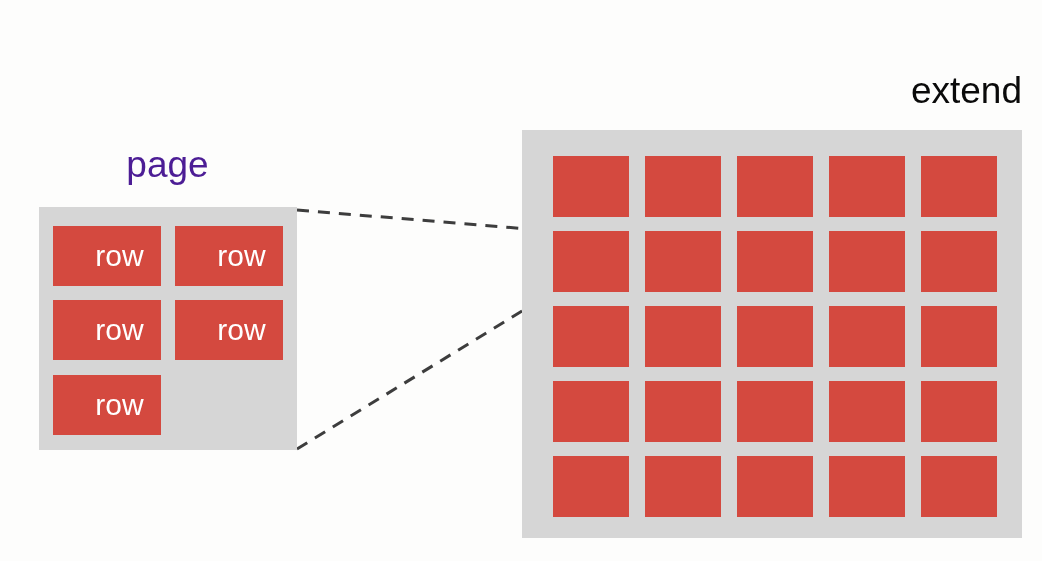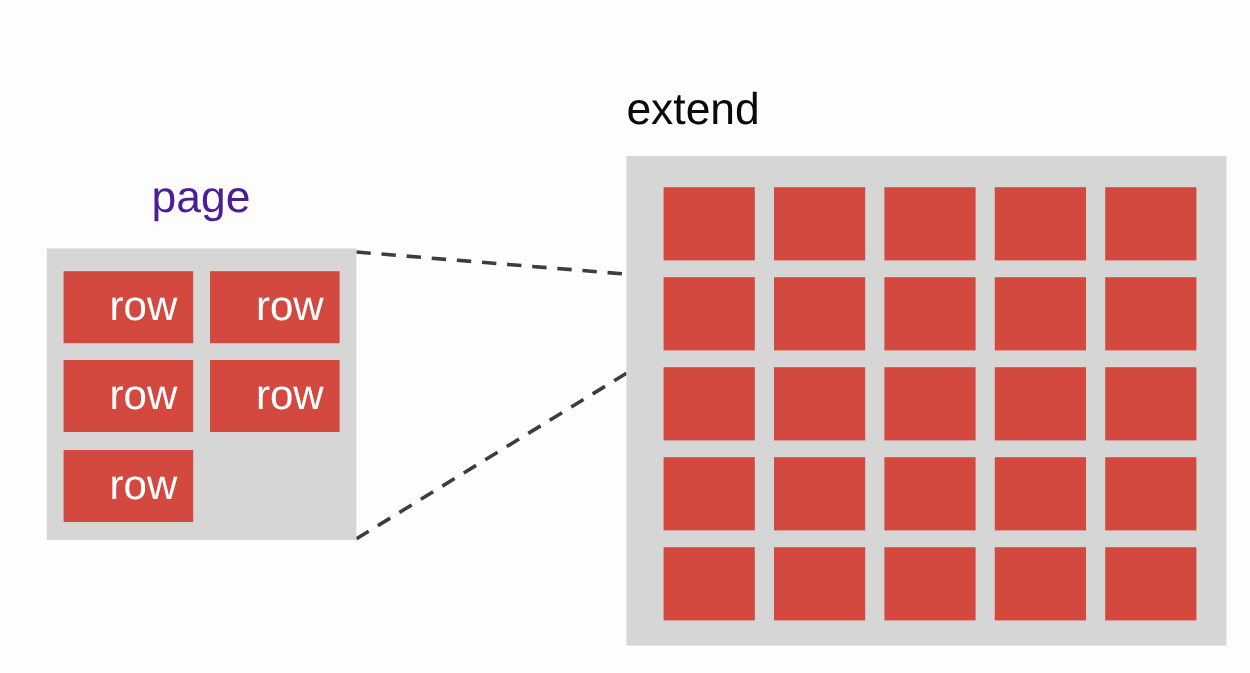--- a/index.html
+++ b/index.html
@@ -43,39 +43,39 @@
   #page-label {
     left: 0;
     top: 146px;
     width: 335px;
     text-align: center;
   }
   #extend-label {
     left: 522px;
     top: 72px;
     width: 500px;
-    text-align: left;
+    text-align: right;
   }
 
   
   #page-box {
     position: absolute;
     left: 39px;
     top: 207px;
     width: 258px;
     height: 243px;
     background: #d6d6d6;
   }
   .page-row {
     position: absolute;
     width: 108px;
     height: 60px;
     background: #d4493f;
     color: #ffffff;
-    font-size: 35px;
+    font-size: 30px;
     line-height: 60px;
     text-align: center;
     box-sizing: border-box;
     padding-left: 25px;
   }
   .pr-c1 { left: 14px; }
   .pr-c2 { left: 136px; }
   .pr-r1 { top: 19px; }
   .pr-r2 { top: 93px; }
   .pr-r3 { top: 168px; }

